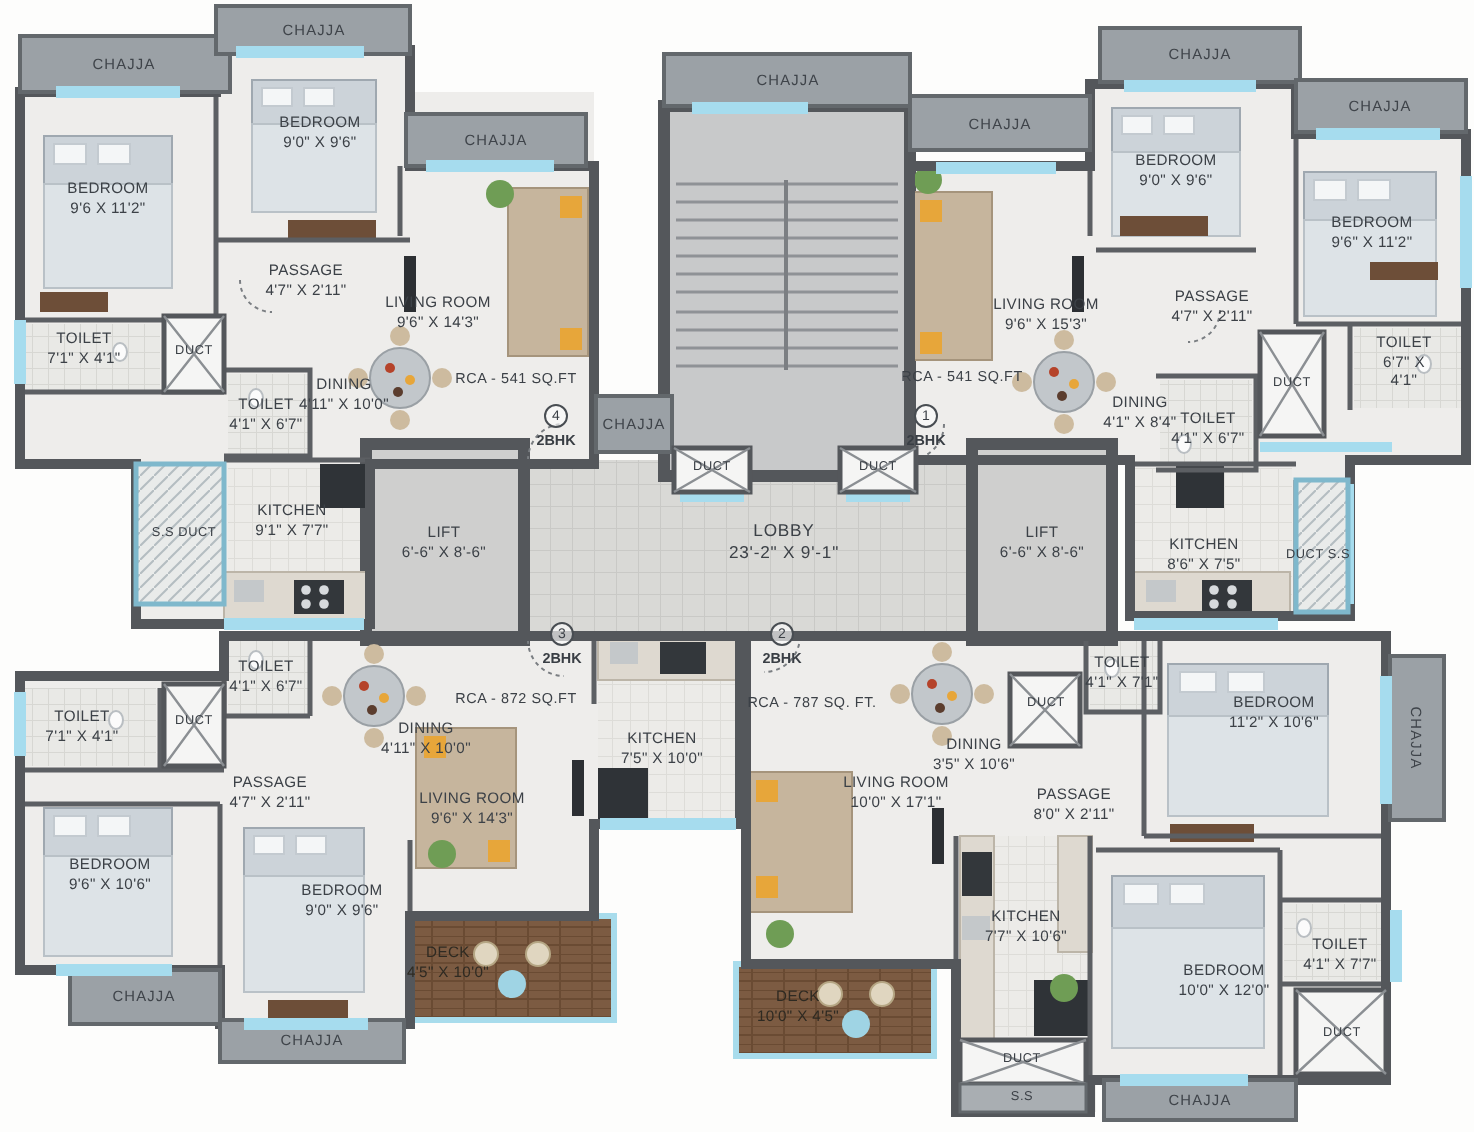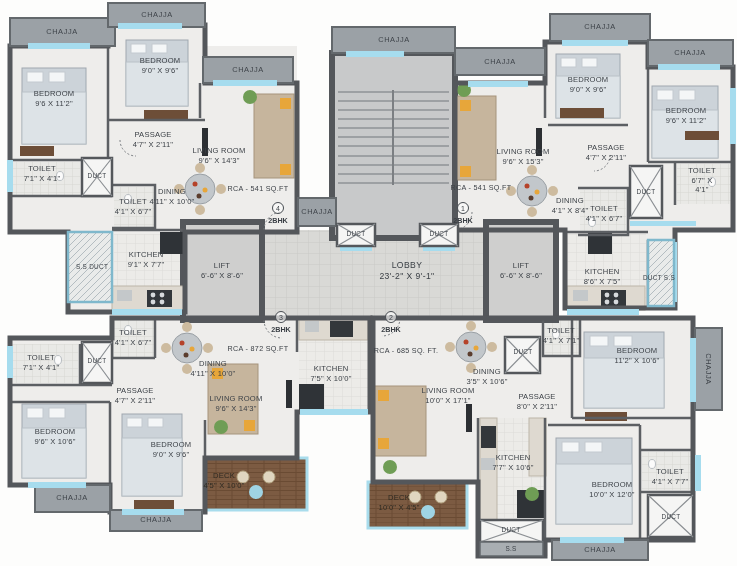--- a/index.html
+++ b/index.html
@@ -4,21 +4,21 @@
 <style>
   html,body{margin:0;padding:0;background:#ffffff;}
   .plan{position:relative;width:737px;height:566px;background:#fdfdfc;overflow:hidden;
         font-family:"Liberation Sans",sans-serif;}
   .plan svg{position:absolute;left:0;top:0;}
   .labels{position:absolute;left:0;top:0;width:737px;height:566px;}
   .lbl{position:absolute;transform:translate(-50%,-50%);font-size:7.6px;line-height:1.28;
        color:#3c4147;text-align:center;white-space:pre-line;letter-spacing:.2px;}
   .sm{font-size:6.4px;letter-spacing:.3px;}
   .rca{font-size:7.2px;letter-spacing:.3px;white-space:nowrap;}
-  .big{font-size:8.6px;letter-spacing:.4px;margin-left:15px;}
+  .big{font-size:8.6px;letter-spacing:.4px;}
   .ch{color:#3f444a;font-size:7.4px;letter-spacing:.6px;white-space:nowrap;}
   .rot{transform:translate(-50%,-50%) rotate(90deg);}
   .deckl{color:#2e2a22;}
   .badge{position:absolute;transform:translate(-50%,-50%);width:12px;height:12px;border:1px solid #484d52;
          border-radius:50%;font-size:7px;display:flex;align-items:center;justify-content:center;
          color:#3c4147;background:rgba(252,252,252,.65);box-sizing:border-box;}
   .bhk{position:absolute;transform:translate(-50%,-50%);font-size:7.2px;font-weight:bold;color:#393e44;white-space:nowrap;}
 </style>
 </head>
 <body>
@@ -460,21 +460,21 @@
 9'6" X 14'3"</span>
   <span class="lbl" style="left:331px;top:374px">KITCHEN
 7'5" X 10'0"</span>
   <span class="lbl deckl" style="left:224px;top:481px">DECK
 4'5" X 10'0"</span>
   <span class="badge" style="left:281px;top:317px">3</span>
   <span class="bhk" style="left:281px;top:329px">2BHK</span>
 
   <span class="badge" style="left:391px;top:317px">2</span>
   <span class="bhk" style="left:391px;top:329px">2BHK</span>
-  <span class="lbl rca" style="left:406px;top:351px">RCA - 685 SQ. FT.</span>
+  <span class="lbl rca" style="left:406px;top:351px">RCA - 787 SQ. FT.</span>
   <span class="lbl" style="left:448px;top:396px">LIVING ROOM
 10'0" X 17'1"</span>
   <span class="lbl" style="left:487px;top:377px">DINING
 3'5" X 10'6"</span>
   <span class="lbl sm" style="left:523px;top:352px">DUCT</span>
   <span class="lbl" style="left:561px;top:336px">TOILET
 4'1" X 7'1"</span>
   <span class="lbl" style="left:637px;top:356px">BEDROOM
 11'2" X 10'6"</span>
   <span class="lbl" style="left:537px;top:402px">PASSAGE

